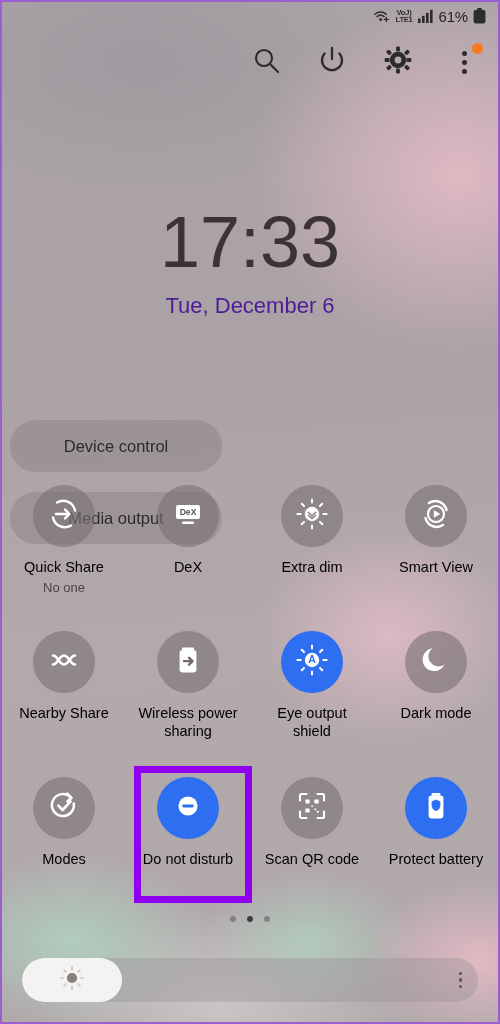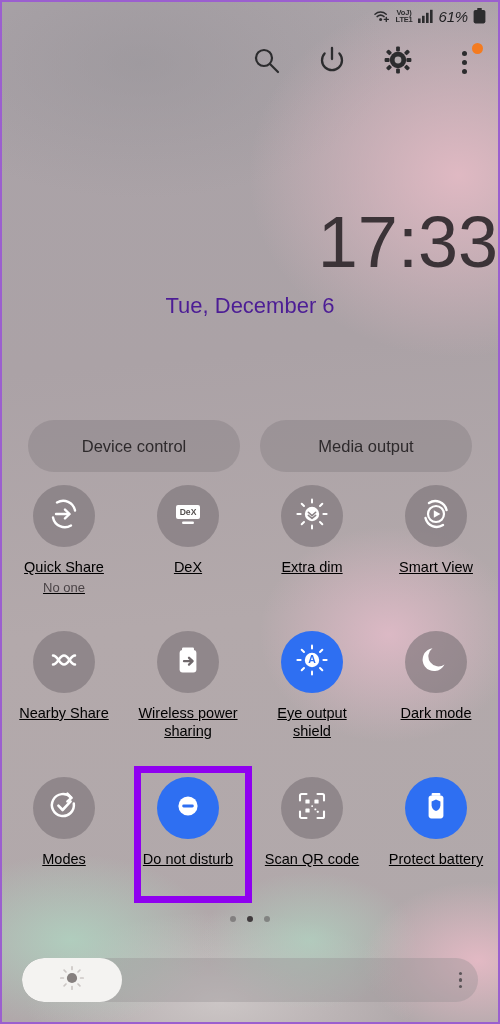--- a/index.html
+++ b/index.html
@@ -73,21 +73,20 @@
     align-items: center;
     line-height: 0.95;
     font-size: 7.5px;
     font-weight: 700;
     letter-spacing: -0.2px;
   }
   #battery-percent {
     font-size: 15px;
     letter-spacing: -0.2px;
     color: #1f1f21;
-    font-style: italic;
   }
 
   
   #header-actions {
     position: absolute;
     top: 40px;
     right: 14px;
     display: flex;
     align-items: center;
     gap: 26px;
@@ -119,36 +118,36 @@
     top: 204px; left: 0; right: 0;
     text-align: center;
     color: #3a3236;
   }
   #clock-time {
     font-size: 72px;
     font-weight: 300;
     letter-spacing: 0px;
     line-height: 1;
     color: #3b3337;
-    text-align: right;
   }
   #clock-date {
     margin-top: 15px;
     font-size: 22px;
     font-weight: 400;
     color: #4c1d95;
   }
 
   
   #pill-row {
     position: absolute;
-    top: 418px; left: 0; right: 0;
+    top: 418px; left: 8px; right: 0;
     display: flex;
     justify-content: center;
     gap: 20px;
+    flex-direction: column;
   }
   .pill {
     width: 212px;
     height: 52px;
     border-radius: 26px;
     background: rgba(131,124,128,0.42);
     display: flex;
     align-items: center;
     justify-content: center;
     color: #2e2a2c;
@@ -165,21 +164,20 @@
     display: flex;
     height: 146px;
   }
   .tile {
     flex: 1 1 25%;
     display: flex;
     flex-direction: column;
     align-items: center;
     cursor: pointer;
     position: relative;
-    text-decoration: underline;
   }
   .tile-circle {
     width: 62px; height: 62px;
     border-radius: 50%;
     background: rgba(122,115,119,0.62);
     display: flex;
     align-items: center;
     justify-content: center;
     flex: 0 0 auto;
   }

